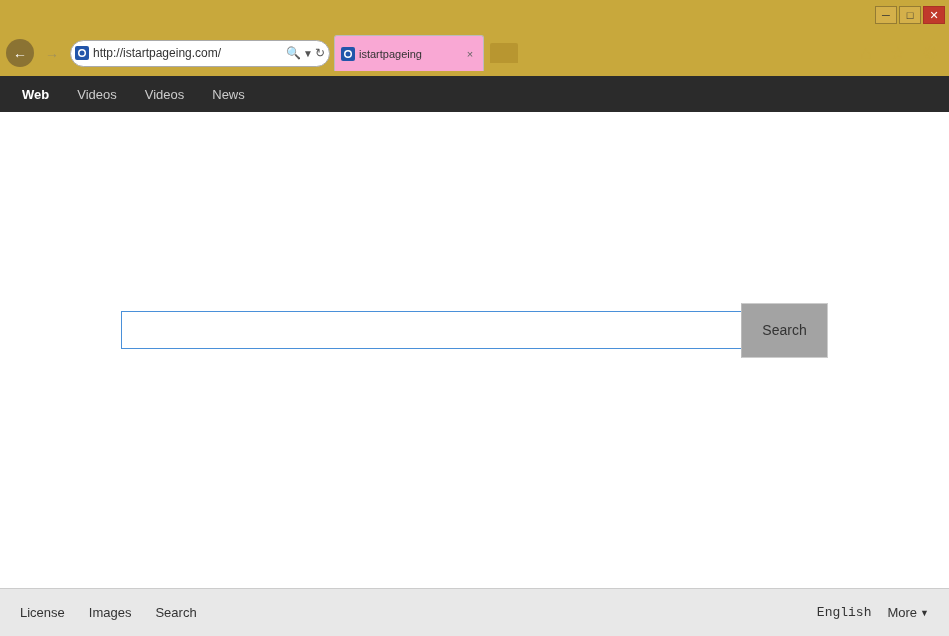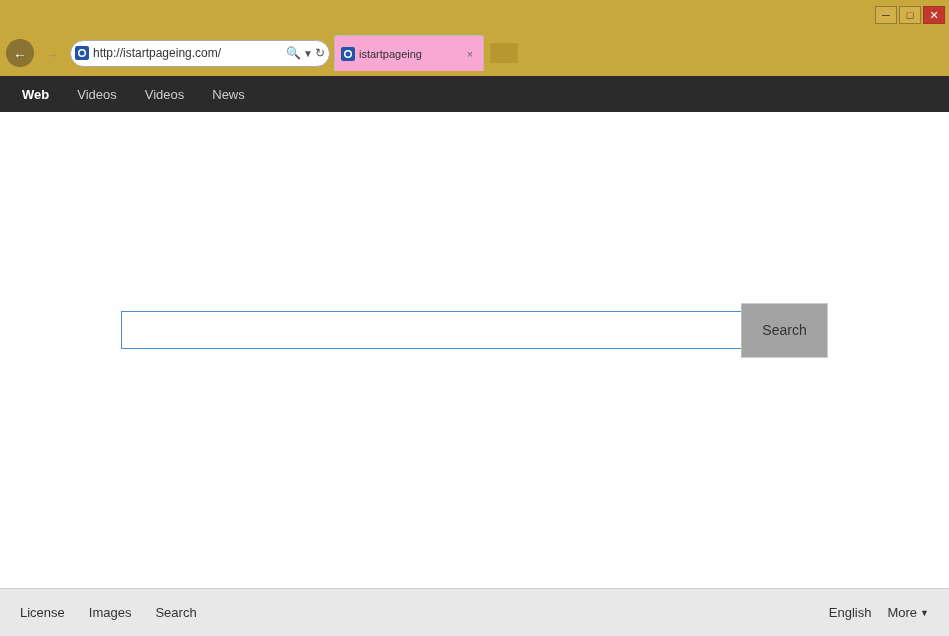--- a/index.html
+++ b/index.html
@@ -209,20 +209,21 @@
     .footer-right {
       margin-left: auto;
       display: flex;
       gap: 16px;
       align-items: center;
     }
     .footer-lang {
       font-size: 13px;
       color: #333;
       cursor: pointer;
+      font-family: Liberation Mono, monospace;
     }
     .footer-more {
       font-size: 13px;
       color: #333;
       cursor: pointer;
       display: flex;
       align-items: center;
       gap: 3px;
     }
 

